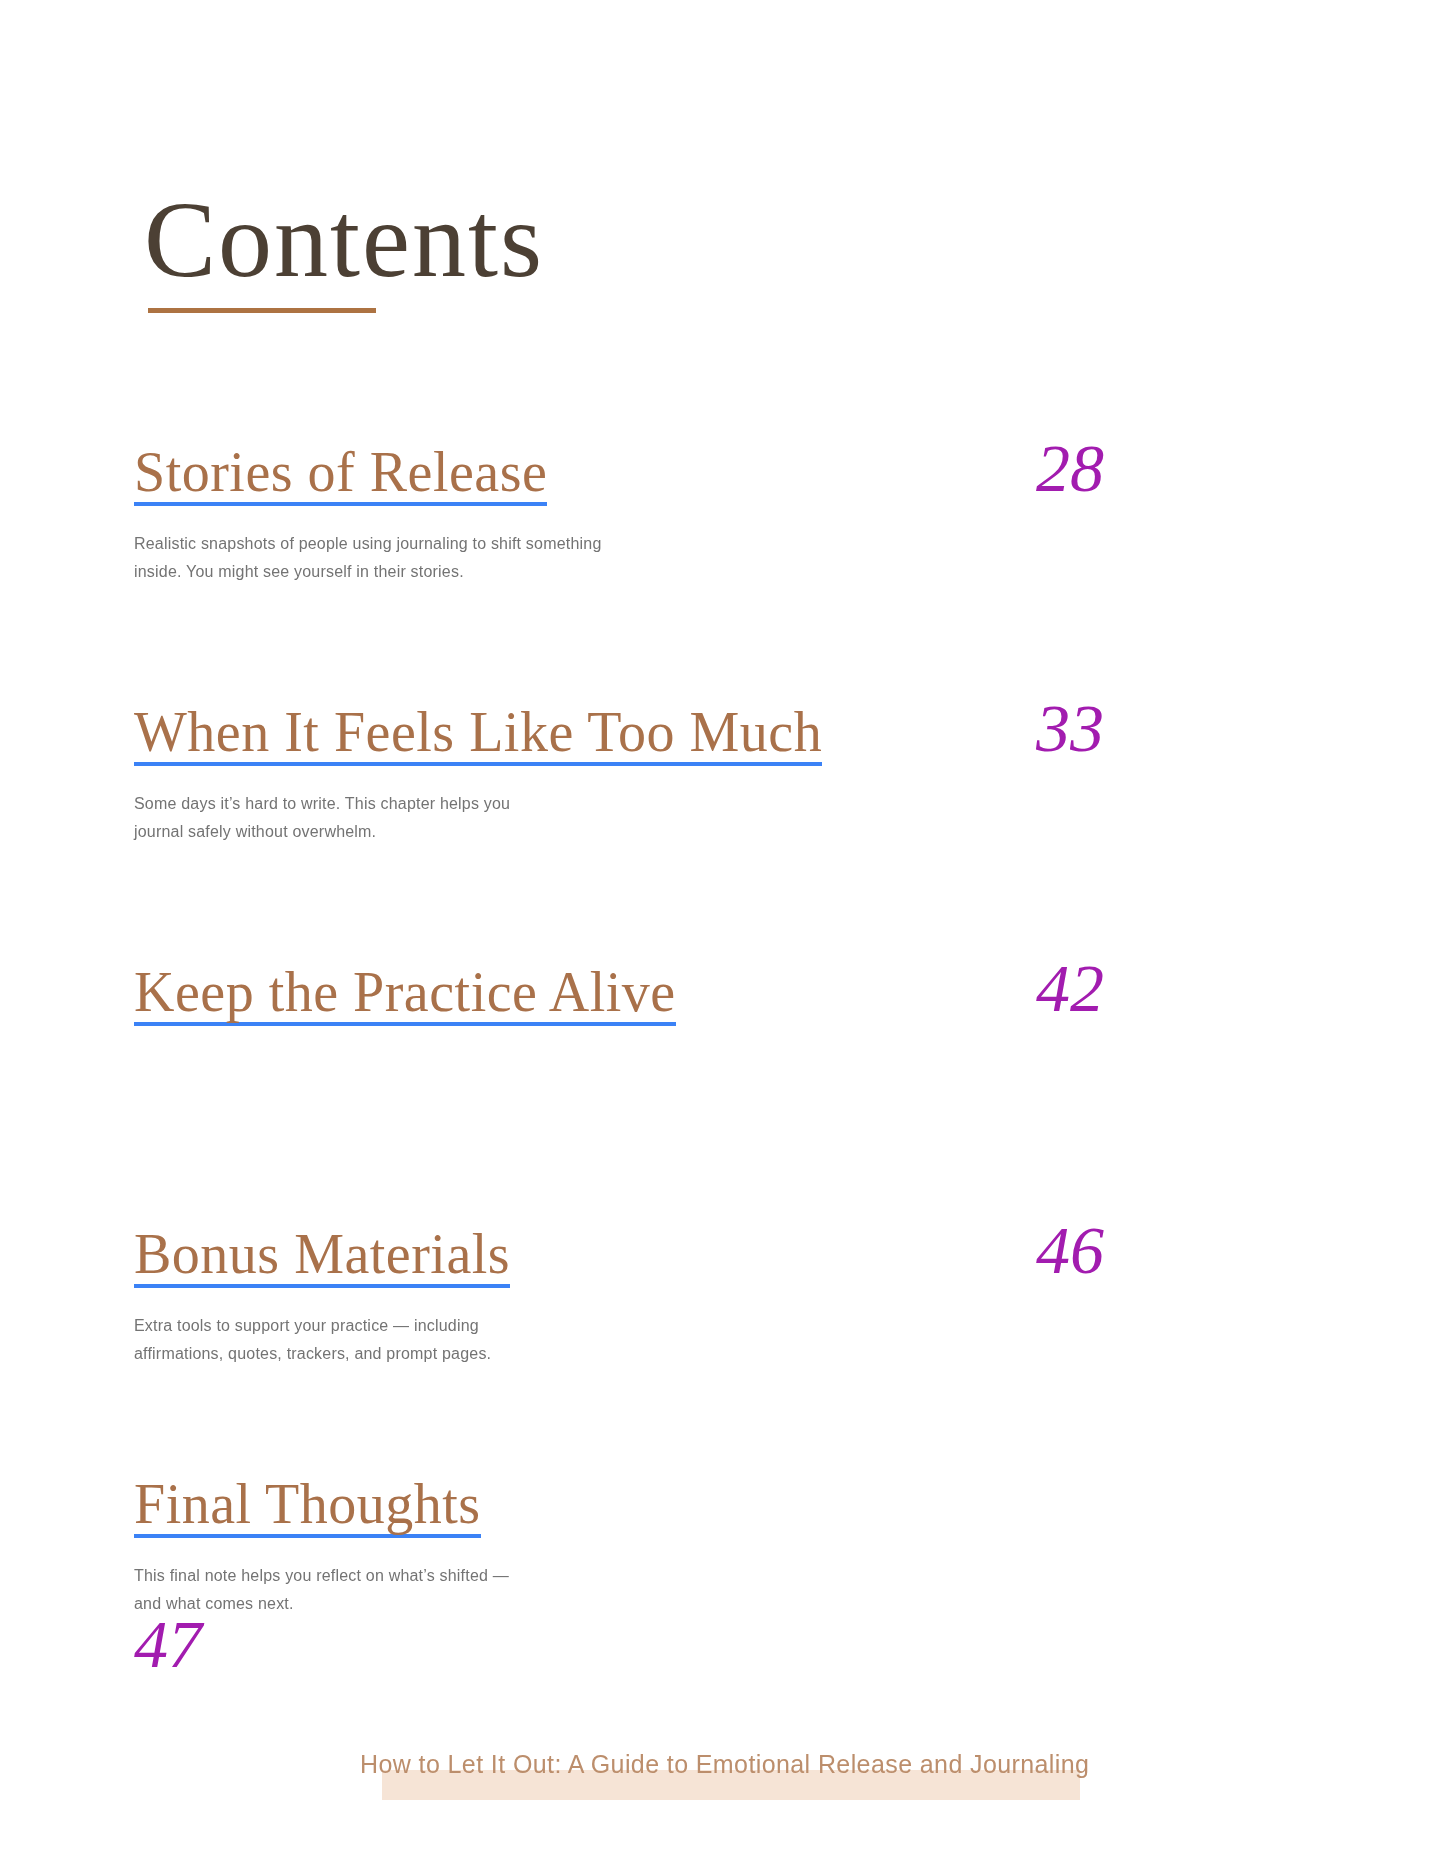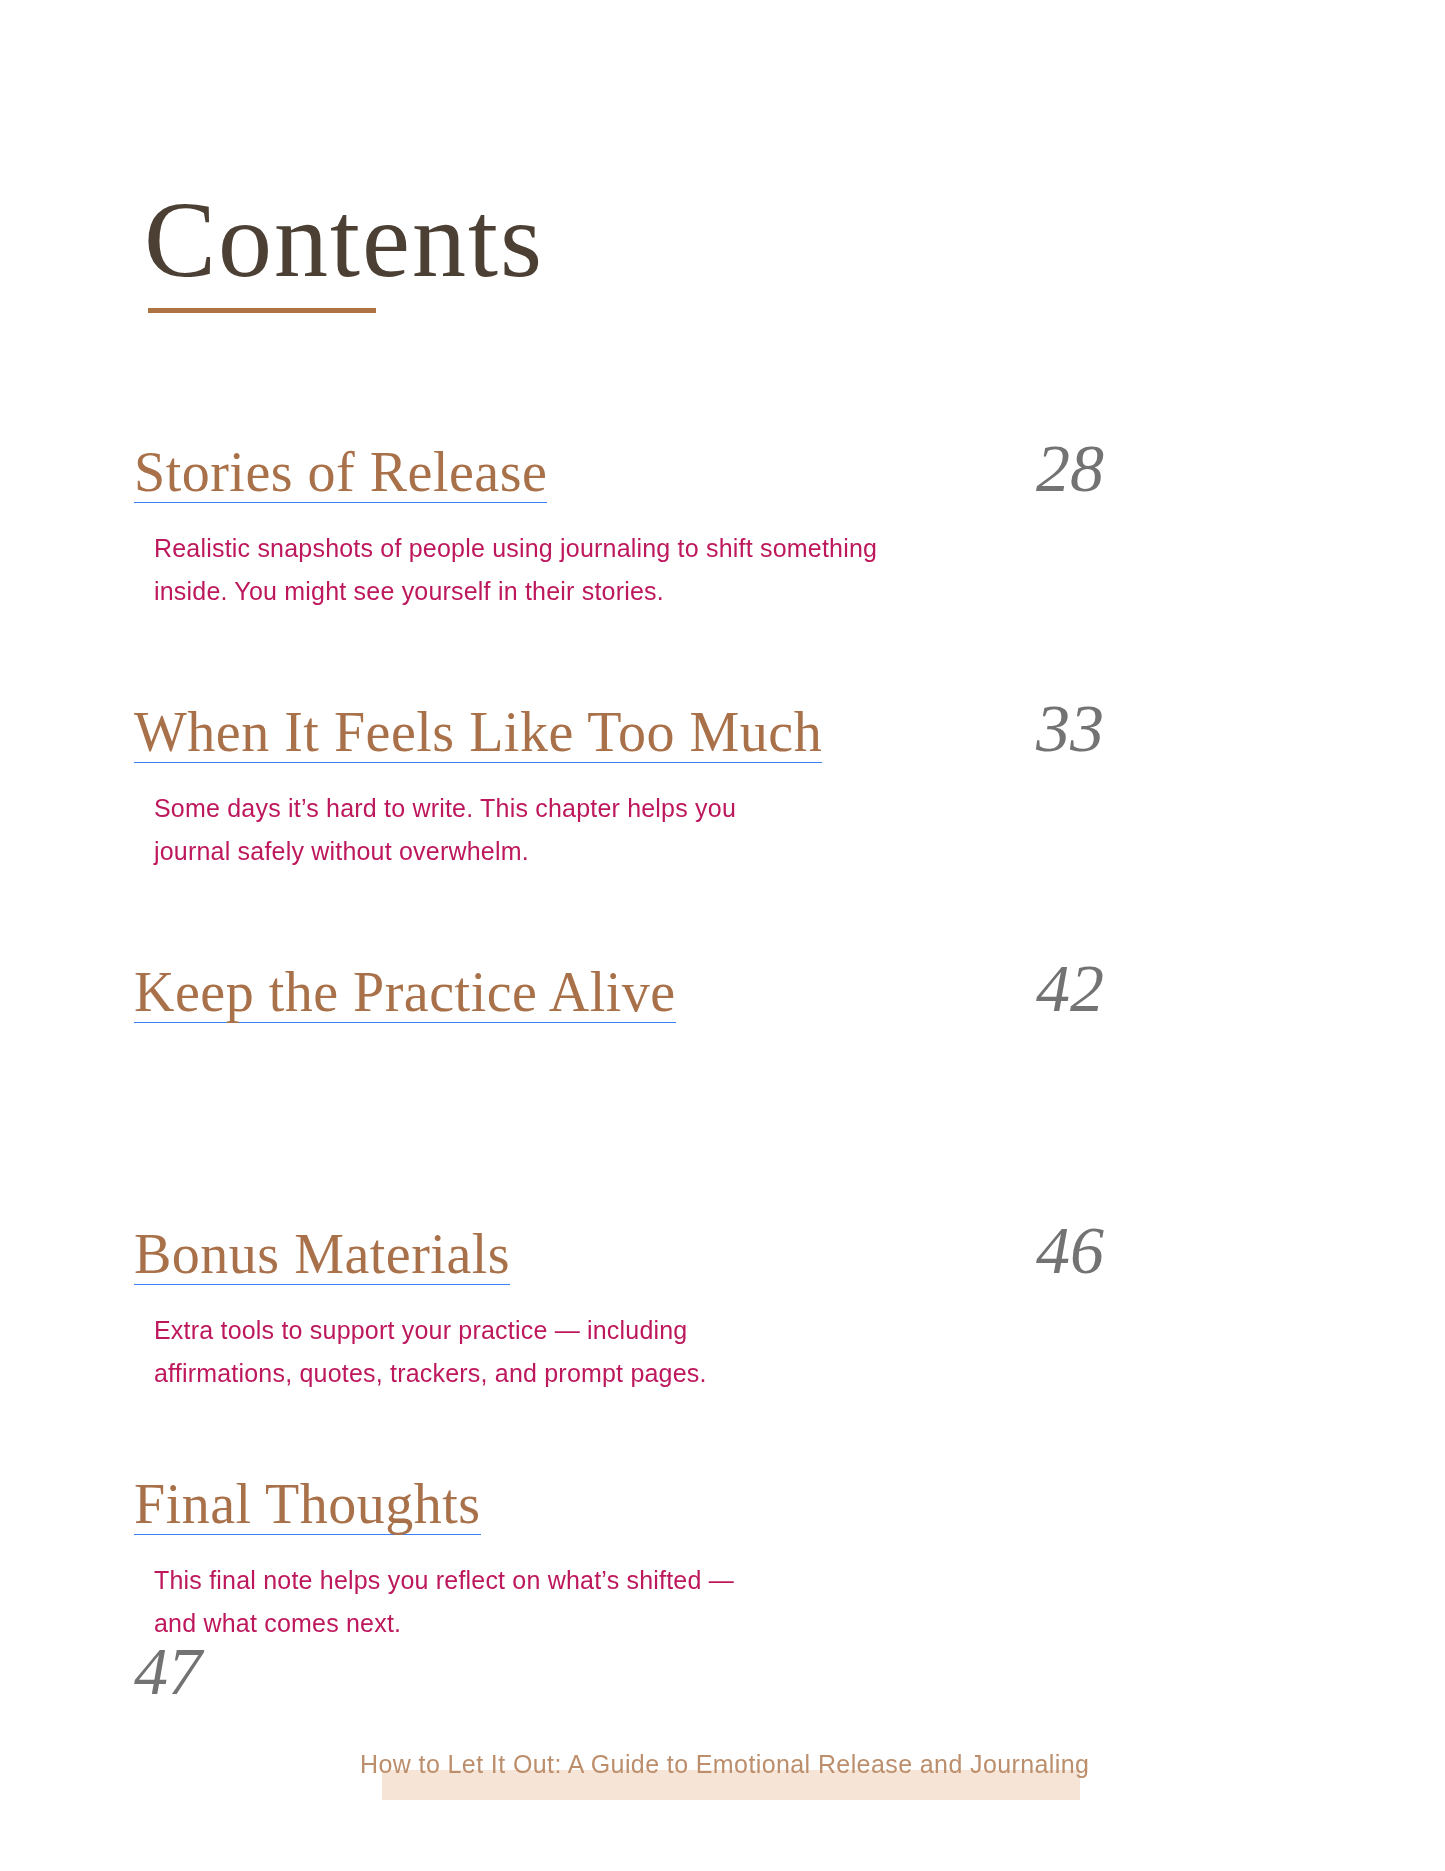--- a/index.html
+++ b/index.html
@@ -20,31 +20,31 @@
   
   .toc-entry{
     position:absolute;left:134px;width:970px;
     display:flex;justify-content:space-between;align-items:flex-start;
   }
   .entry-text{max-width:760px;}
   .entry-title{
     display:inline-block;
     font-family:"Liberation Serif",serif;font-weight:400;
     font-size:56px;line-height:1.08;letter-spacing:.5px;color:#a9714a;
-    border-bottom:1px solid #3b82f6;
+    border-bottom:4px solid #3b82f6;
     cursor:pointer;
   }
   .entry-desc{
     margin-top:24px;
-    font-size:25px;line-height:1.72;color:#be185d;
-    white-space:pre-line;letter-spacing:.2px;margin-left:20px;
+    font-size:16px;line-height:1.72;color:#737373;
+    white-space:pre-line;letter-spacing:.2px;
   }
   .entry-page{
     font-family:"Liberation Serif",serif;font-style:italic;
-    font-size:68px;line-height:1;color:#737373;
+    font-size:68px;line-height:1;color:#a21caf;
     margin-top:-8px;flex:0 0 auto;cursor:pointer;
   }
   #entry-1{top:442px;}
   #entry-2{top:702px;}
   #entry-3{top:962px;gap:12px;}
   #entry-4{top:1224px;}
   #entry-5{top:1474px;flex-direction:column;}
   
   #footer-highlight{
     position:absolute;left:382px;top:1770px;width:698px;height:30px;

